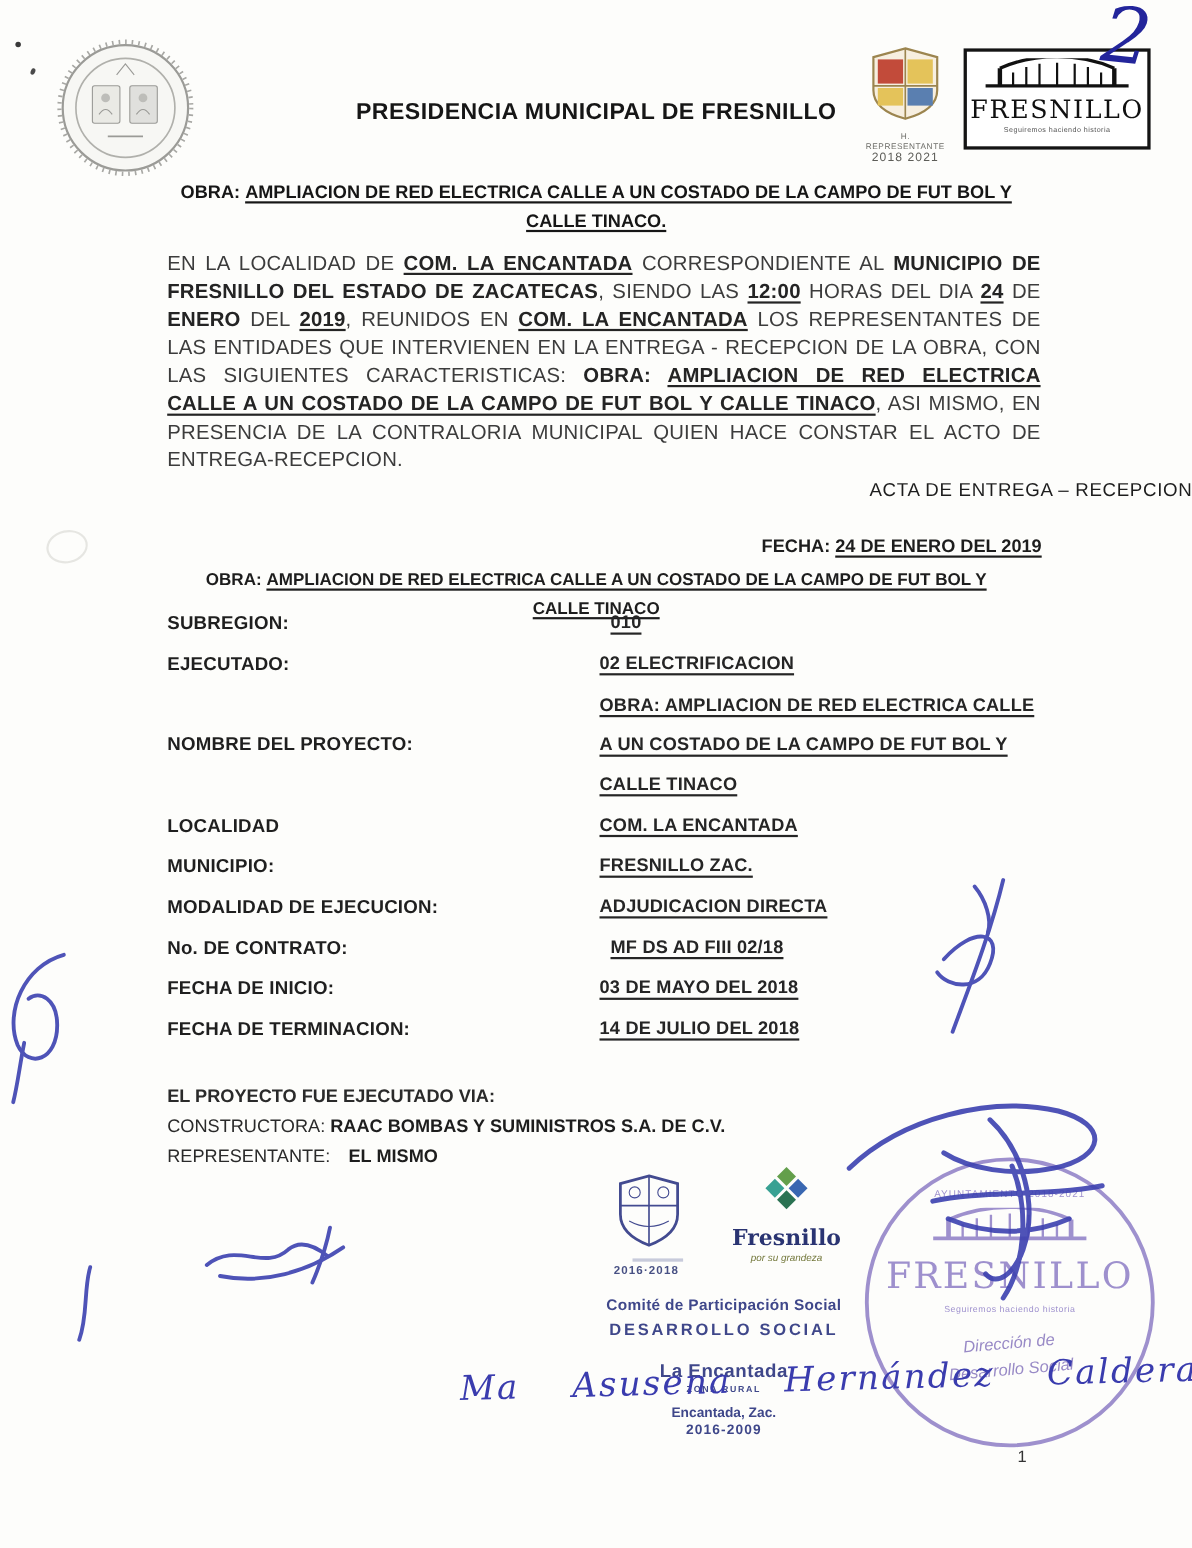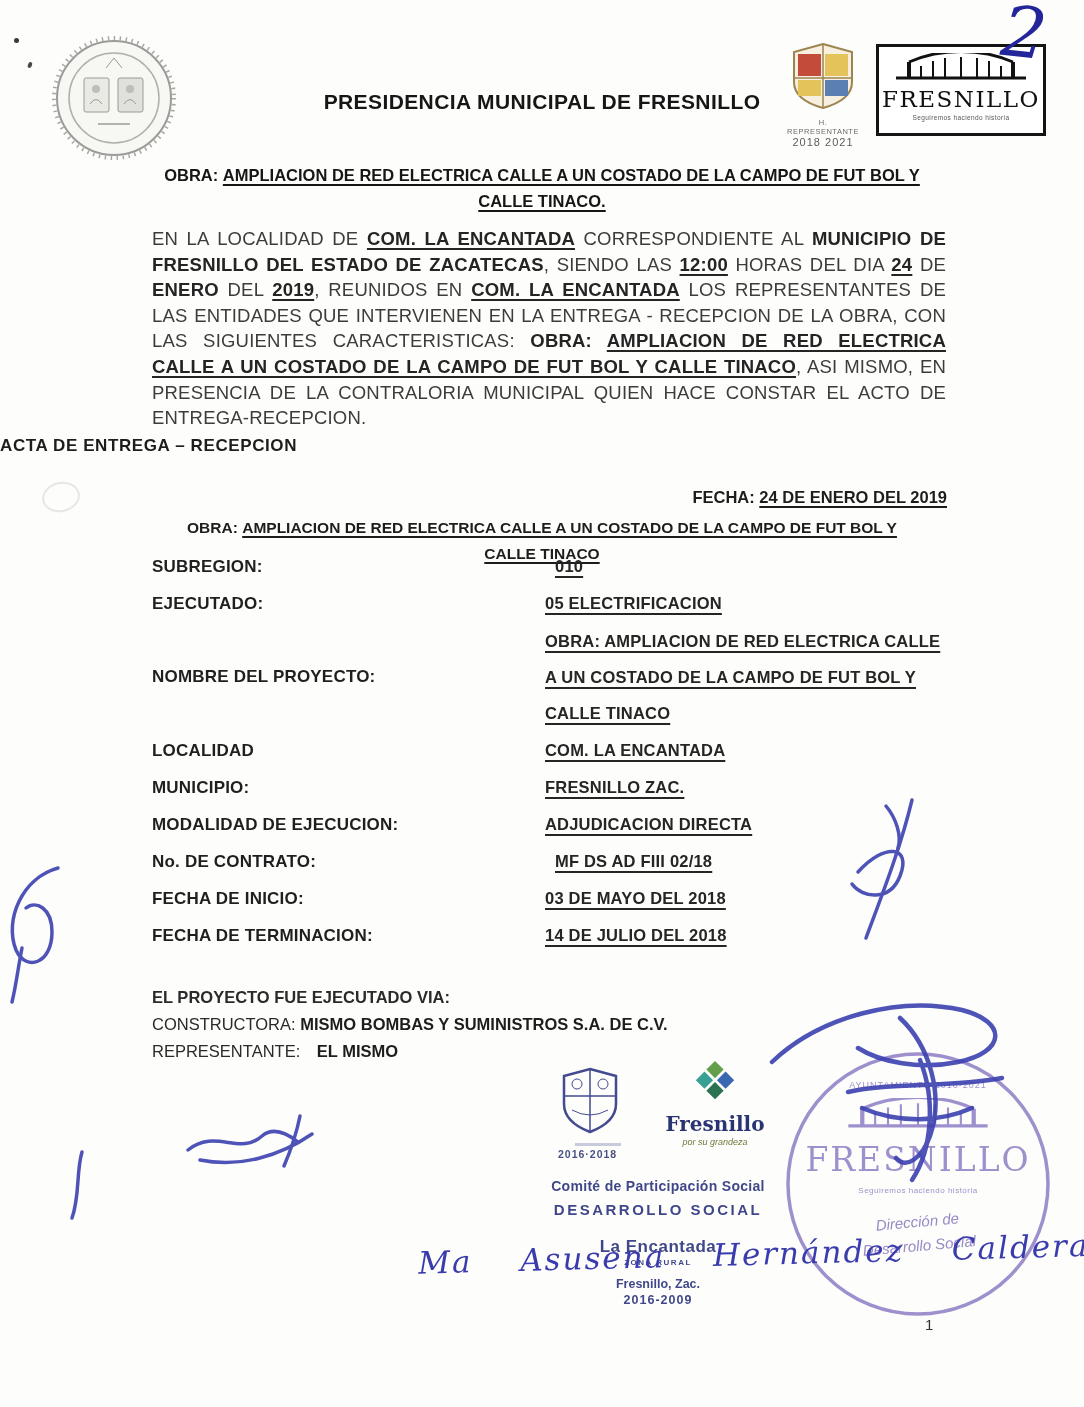--- a/index.html
+++ b/index.html
@@ -35,21 +35,21 @@
 
   
   .intro {
     position:absolute; left:152px; top:226px; width:794px;
     font-size:18.5px; line-height:25.6px; text-align:justify;
     letter-spacing:.2px; color:#3c3c3c; word-spacing:1px;
   }
   .intro .b, .intro .bu { color:#242424; }
 
   
-  .acta-title { position:absolute; left:0; right:0; top:436px; text-align:left; font-size:17px; font-weight:bold; letter-spacing:.6px; color:#1d1d1d; }
+  .acta-title { position:absolute; left:0; right:0; top:436px; text-align:right; font-size:17px; font-weight:normal; letter-spacing:.6px; color:#1d1d1d; }
   .fecha { position:absolute; right:137px; top:488px; font-size:16.5px; color:#1d1d1d; }
   .obra2 { position:absolute; left:0; right:0; top:515px; text-align:center; font-size:15.5px; line-height:26px; color:#1d1d1d; }
 
   
   .fields { position:absolute; left:152px; top:548px; width:810px; }
   .frow { display:flex; align-items:center; height:37px; }
   .frow.proj { height:110px; }
   .flabel { width:393px; font-weight:bold; font-size:17px; color:#1f1f1f; letter-spacing:.2px; }
   .fvalue { font-weight:bold; font-size:16.5px; color:#252525; text-decoration:underline; text-decoration-thickness:2px; text-underline-offset:4px; letter-spacing:.2px; }
   .fvalue.ind { padding-left:10px; }
@@ -182,21 +182,21 @@
     </div>
   </div>
 
   <div class="fields">
     <div class="frow">
       <div class="flabel">SUBREGION:</div>
       <div class="fvalue ind">010</div>
     </div>
     <div class="frow">
       <div class="flabel">EJECUTADO:</div>
-      <div class="fvalue">05 ELECTRIFICACION</div>
+      <div class="fvalue">02 ELECTRIFICACION</div>
     </div>
     <div class="frow proj">
       <div class="flabel">NOMBRE DEL PROYECTO:</div>
       <div class="fvalue-multi">
         <div class="fvalue">OBRA: AMPLIACION DE RED ELECTRICA CALLE</div>
         <div class="fvalue">A UN COSTADO DE LA CAMPO DE FUT BOL Y</div>
         <div class="fvalue">CALLE TINACO</div>
       </div>
     </div>
     <div class="frow">
@@ -222,21 +222,21 @@
     <div class="frow">
       <div class="flabel">FECHA DE TERMINACION:</div>
       <div class="fvalue">14 DE JULIO DEL 2018</div>
     </div>
   </div>
 
   <div class="execution">
     <div class="b">EL PROYECTO FUE EJECUTADO VIA:</div>
     <div>
       <span>CONSTRUCTORA:</span>
-      <span class="exec-val">MISMO BOMBAS Y SUMINISTROS S.A. DE C.V.</span>
+      <span class="exec-val">RAAC BOMBAS Y SUMINISTROS S.A. DE C.V.</span>
     </div>
     <div>
       <span>REPRESENTANTE:</span>
       <span class="exec-val exec-gap">EL MISMO</span>
     </div>
   </div>
 
   <div class="stamp-crest">
     <svg width="64" height="70" viewBox="0 0 64 70">
       <path d="M32 3 L58 10 V38 Q58 56 32 66 Q6 56 6 38 V10 Z" fill="none" stroke="#2a3382" stroke-width="2.5"></path>
@@ -258,21 +258,21 @@
     </svg>
     <div class="fpg-name">Fresnillo</div>
     <div class="fpg-tag">por su grandeza</div>
   </div>
 
   <div class="navy-stamp">
     <div class="ns-comite">Comité de Participación Social</div>
     <div class="ns-ds">DESARROLLO SOCIAL</div>
     <div class="ns-enc">La Encantada</div>
     <div class="ns-zona">ZONA RURAL</div>
-    <div class="ns-city">Fresnillo, Zac.</div>
+    <div class="ns-city">Encantada, Zac.</div>
     <div class="ns-years">2016-2009</div>
   </div>
 
   <div class="round-stamp">
     <svg class="ring" width="276" height="276">
       <circle cx="138" cy="138" r="130" fill="none" stroke="#8e7ec6" stroke-width="3.5"></circle>
     </svg>
     <div class="rs-top">AYUNTAMIENTO 2018-2021</div>
     <svg class="rs-bridge" width="150" height="32" viewBox="0 0 140 28">
       <path d="M5 25 H135" stroke="#8e7ec6" stroke-width="3"></path>

